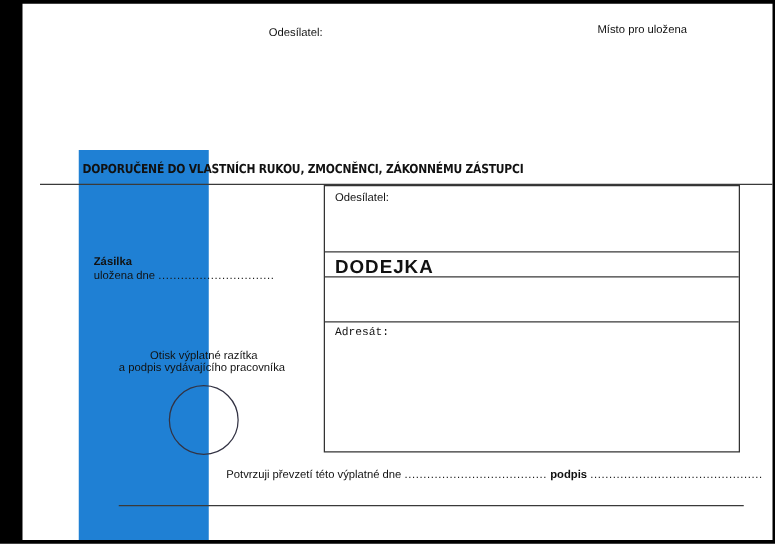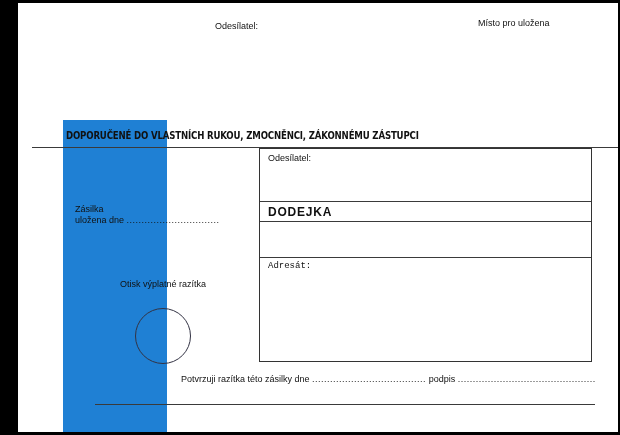--- a/index.html
+++ b/index.html
@@ -3,59 +3,60 @@
 <meta charset="utf-8">
 <style>
   html, body { margin:0; padding:0; }
   body { width:620px; height:435px; background:#000; position:relative; overflow:hidden; font-family:"Liberation Sans", sans-serif; }
   .sheet { position:absolute; left:18px; top:3px; width:600px; height:429px; background:#fff; overflow:hidden; }
   .abs { position:absolute; }
   .band { position:absolute; left:45px; top:117px; width:104px; height:320px; background:#1f80d4; }
   .hline { position:absolute; height:0; border-top:1.2px solid #3a3a3a; }
   .lbl { font-size:9px; color:#111; white-space:nowrap; }
   .heading { font-family:"DejaVu Sans", sans-serif; font-weight:bold; font-size:10px; color:#111; letter-spacing:-0.2px; white-space:nowrap; transform:scaleX(0.86); transform-origin:left center; }
-  .dodejka { font-size:12px; font-weight:bold; letter-spacing:0.8px; color:#111; }
+  .dodejka { font-size:15px; font-weight:bold; letter-spacing:0.8px; color:#111; }
   .box { position:absolute; left:241px; top:145px; width:333px; height:214px; border:1.2px solid #333; box-sizing:border-box; }
   .stamp-circle { position:absolute; left:117px; top:305px; width:56px; height:56px; border:1px solid #334; border-radius:50%; box-sizing:border-box; }
   .dots { letter-spacing:0.5px; }
 </style>
 </head>
 <body>
 
 <div class="sheet">
 
   <span class="abs lbl" style="left:197px; top:18px;">Odesílatel:</span>
   <span class="abs lbl" style="left:460px; top:15px;">Místo pro uložena</span>
 
   <div class="band"></div>
 
   <span class="abs heading" style="left:48px; top:127px;">DOPORUČENÉ DO VLASTNÍCH RUKOU, ZMOCNĚNCI, ZÁKONNÉMU ZÁSTUPCI</span>
 
   <div class="hline" style="left:14px; top:144px; width:590px;"></div>
 
-  <span class="abs lbl" style="left:57px; top:201px;">Zásilka</span>
+  <span class="abs lbl" style="left:57px; top:201px;font-weight:bold;">Zásilka</span>
   <span class="abs lbl" style="left:57px; top:212px;">
     <span>uložena dne</span>
     <span class="dots">...............................</span>
   </span>
 
   <span class="abs lbl" style="left:102px; top:276px;">Otisk výplatné razítka</span>
+  <span class="abs lbl" style="left:77px; top:286px;">a podpis vydávajícího pracovníka</span>
   <div class="stamp-circle"></div>
 
   <div class="box">
     <span class="abs lbl" style="left:8px; top:4px;">Odesílatel:</span>
     <div class="hline" style="left:0; top:52px; width:331px;"></div>
     <span class="abs dodejka" style="left:8px; top:56px;">DODEJKA</span>
     <div class="hline" style="left:0; top:72px; width:331px;"></div>
     <div class="hline" style="left:0; top:108px; width:331px;"></div>
     <span class="abs lbl" style="left:8px; top:112px;font-family:Liberation Mono, monospace;">Adresát:</span>
   </div>
 
   <span class="abs lbl" style="left:163px; top:371px;">
-    <span>Potvrzuji razítka této zásilky dne</span>
+    <span>Potvrzuji převzetí této výplatné dne</span>
     <span class="dots">......................................</span>
-    <span style="font-weight:normal;">podpis</span>
+    <span style="font-weight:bold;">podpis</span>
     <span class="dots">..............................................</span>
   </span>
 
   <div class="hline" style="left:77px; top:401px; width:500px;"></div>
 
 </div>
 
 </body></html>

